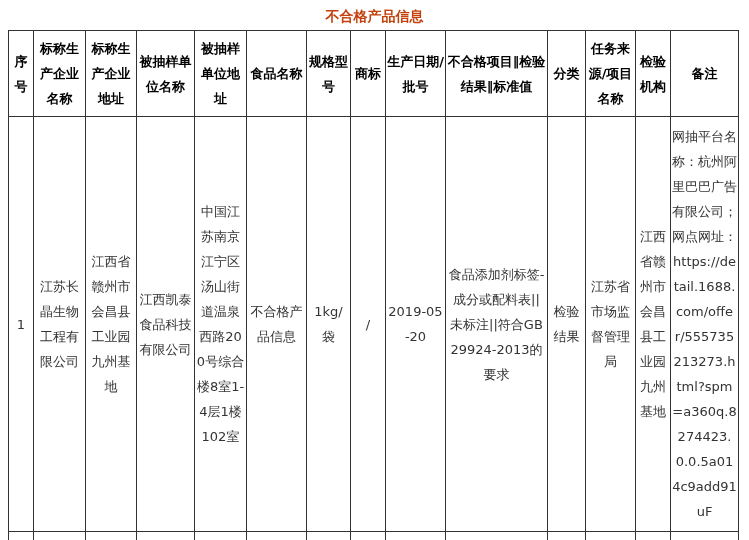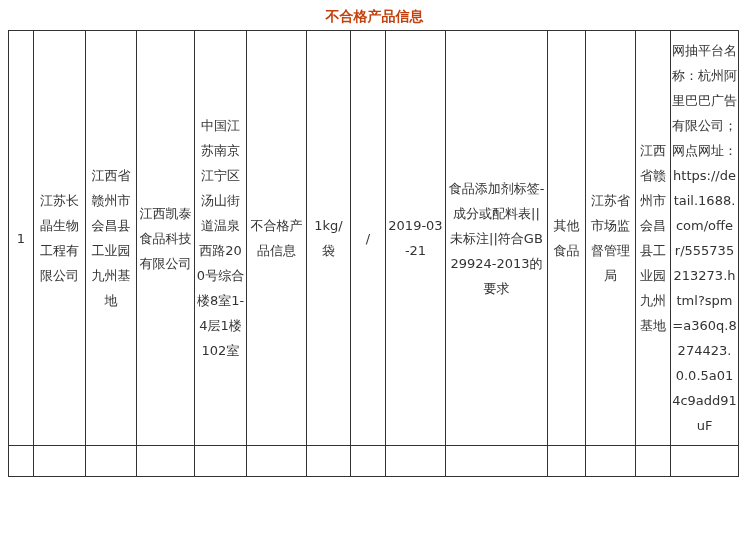--- a/index.html
+++ b/index.html
@@ -67,32 +67,48 @@
       <col style="width:44px">
       <col style="width:35px">
     <col style="width:60px">
       <col style="width:102px">
       <col style="width:38px">
       <col style="width:50px">
     <col style="width:35px">
       <col style="width:68px">
   </colgroup>
   <tbody>
+      <tr class="header-row">
+    <th>序号</th>
+    <th>标称生产企业名称</th>
+    <th>标称生产企业地址</th>
+    <th>被抽样单位名称</th>
+    <th>被抽样单位地址</th>
+    <th>食品名称</th>
+    <th>规格型号</th>
+    <th>商标</th>
+    <th>生产日期/批号</th>
+    <th>不合格项目‖检验结果‖标准值</th>
+    <th>分类</th>
+    <th>任务来源/项目名称</th>
+    <th>检验机构</th>
+    <th>备注</th>
+  </tr>
   <tr class="data-row">
     <td>1</td>
     <td>江苏长晶生物工程有限公司</td>
     <td>江西省赣州市会昌县工业园九州基地</td>
     <td>江西凯泰食品科技有限公司</td>
     <td>中国江苏南京江宁区汤山街道温泉西路200号综合楼8室1-4层1楼102室</td>
     <td>不合格产品信息</td>
     <td>1kg/袋</td>
     <td>/</td>
-    <td>2019-03-21</td>
+    <td>2019-05-20</td>
     <td>食品添加剂标签-成分或配料表||未标注||符合GB29924-2013的要求</td>
-    <td>其他食品</td>
+    <td>检验结果</td>
     <td>江苏省市场监督管理局</td>
     <td>江西省赣州市会昌县工业园九州基地</td>
     <td>网抽平台名称：杭州阿里巴巴广告有限公司；网点网址：https://detail.1688.com/offer/555735213273.html?spm=a360q.8274423.0.0.5a014c9add91uF</td>
   </tr>
   <tr class="partial-row">
     <td></td>
     <td></td>
     <td></td>
     <td></td>
     <td></td>

